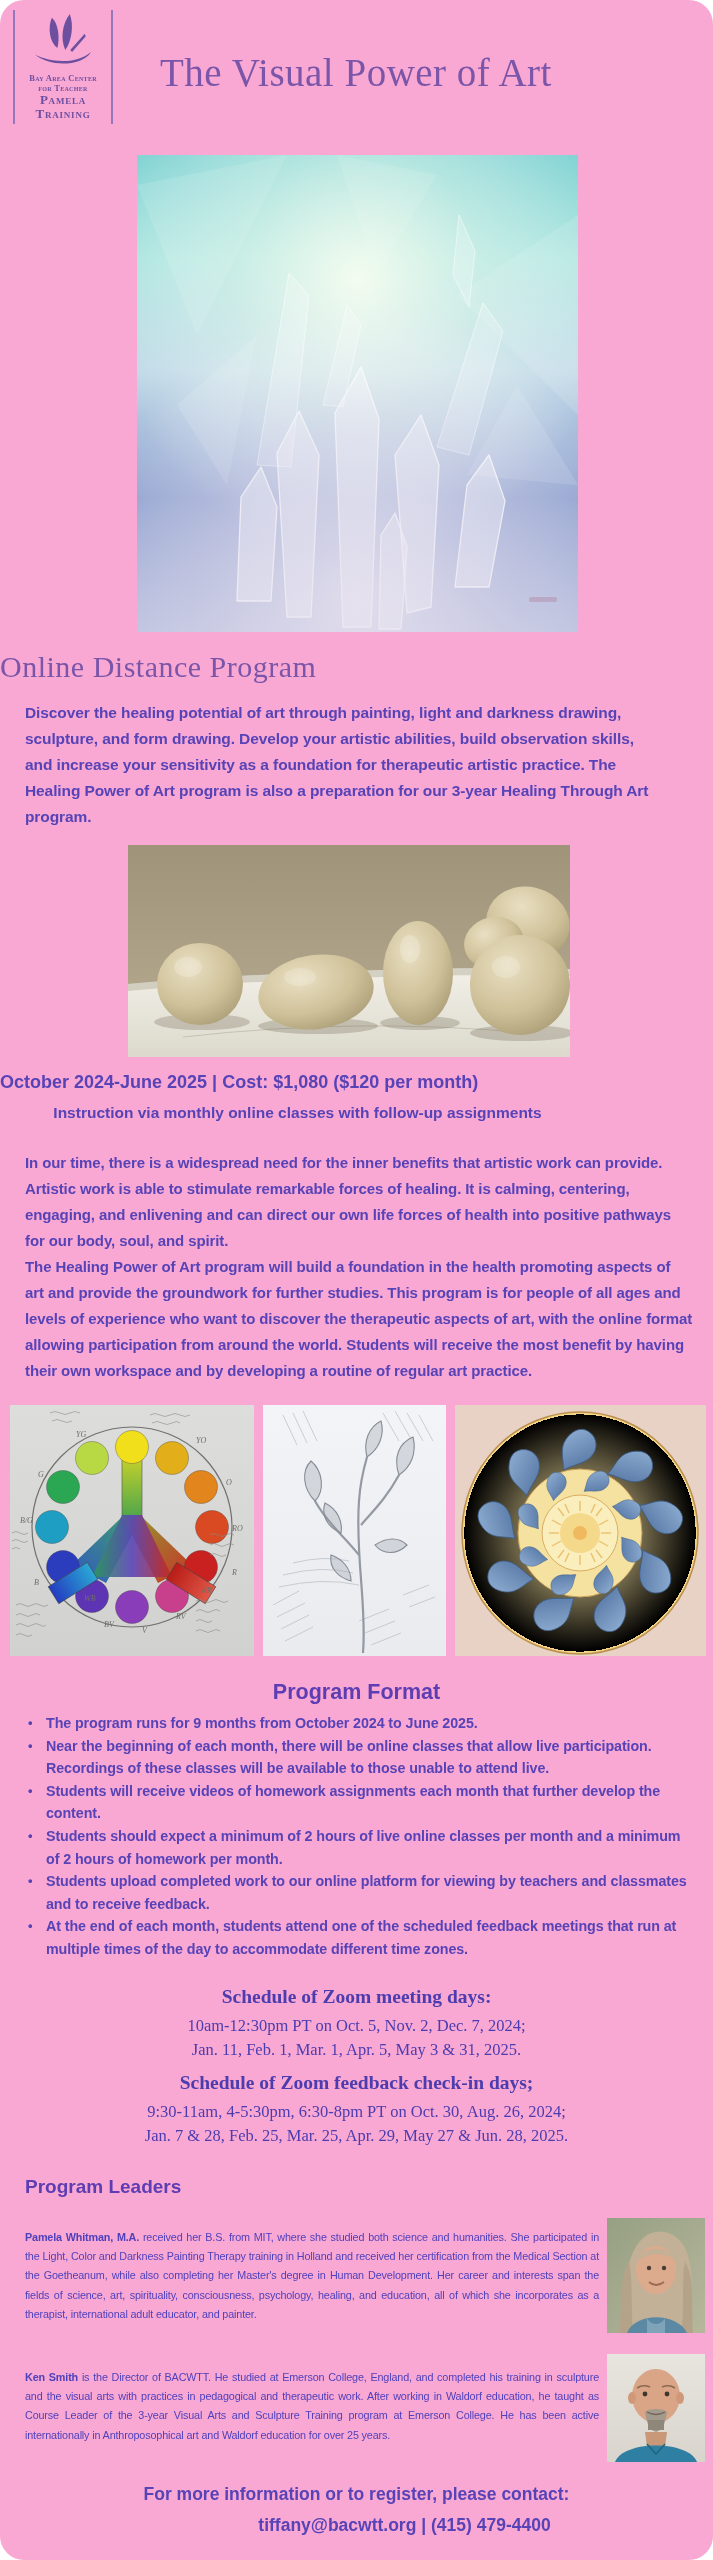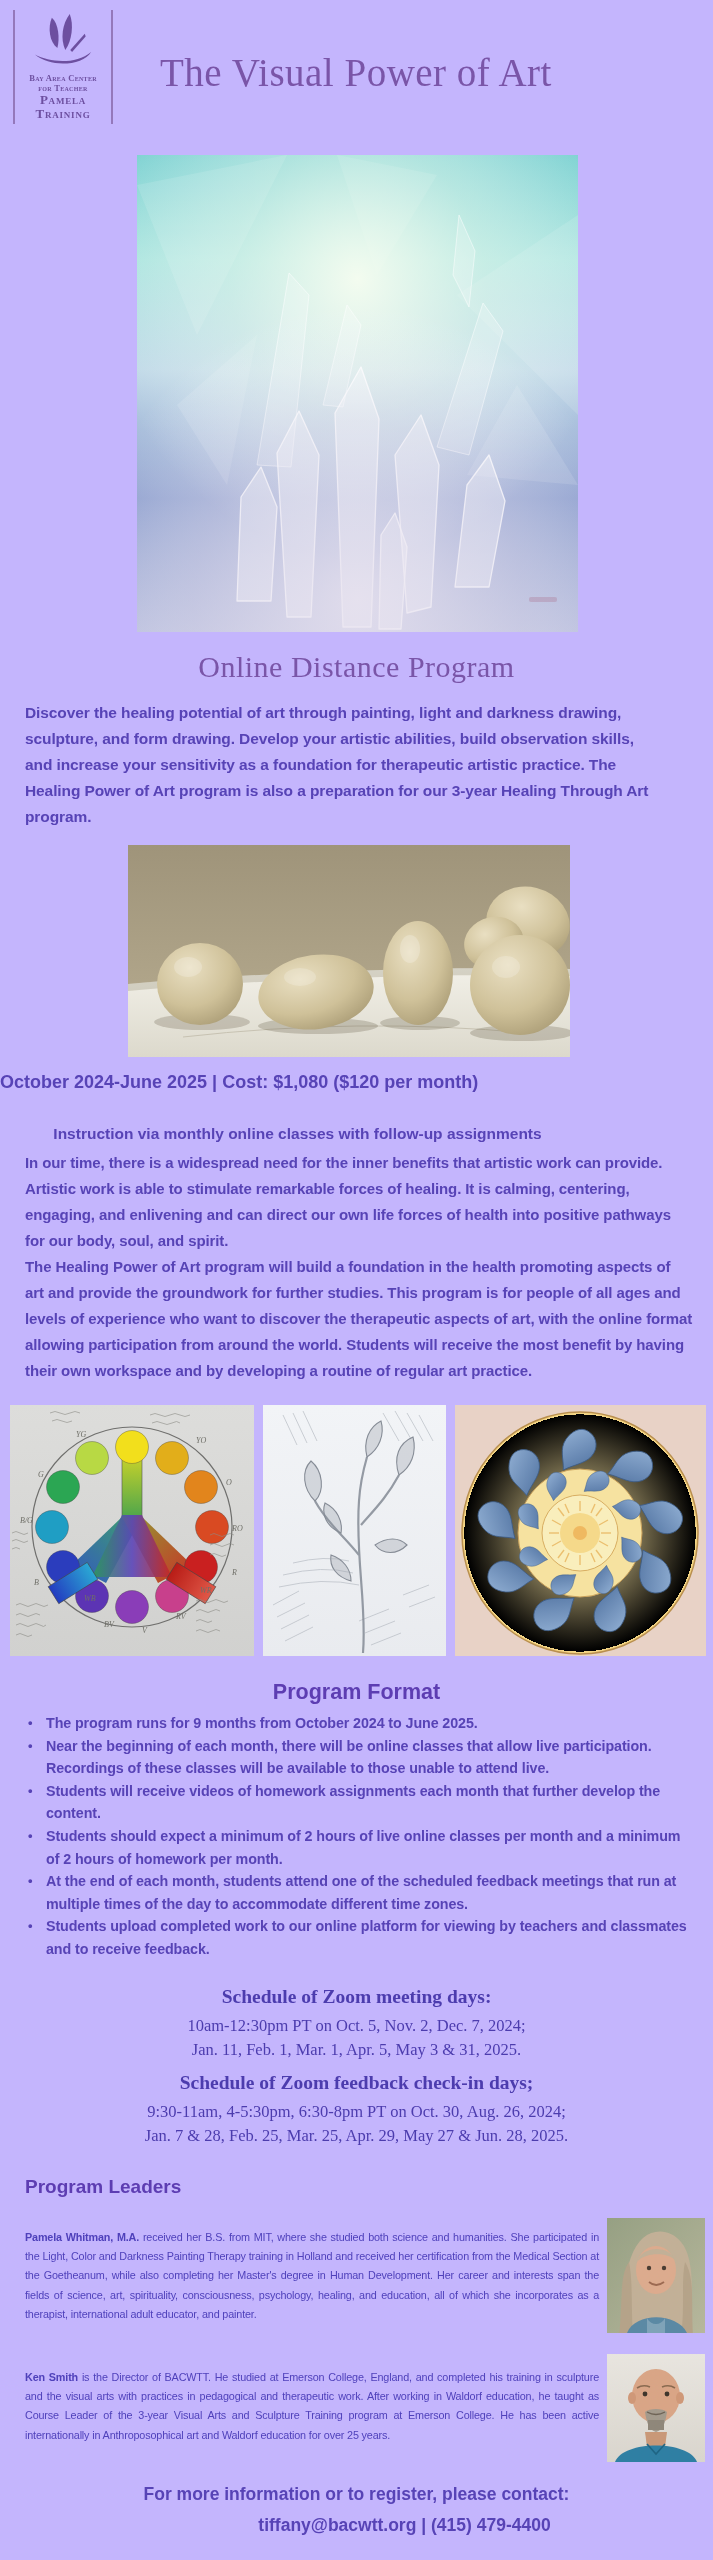--- a/index.html
+++ b/index.html
@@ -1,43 +1,43 @@
 <!DOCTYPE html>
 <html><head>
 <meta charset="utf-8">
 <title>The Healing Power of Art</title>
 <style>
   html,body { margin:0; padding:0; background:#ffffff; }
-  .page { position:relative; width:713px; height:2560px; background:#c4b5fd;
-          font-family:"Liberation Sans", sans-serif; overflow:hidden; }
+  .page { position:relative; width:713px; height:2560px; background:#f9a8d4;
+          font-family:"Liberation Sans", sans-serif; overflow:hidden;border-radius:24px; }
   .abs { position:absolute; }
 
   
   .logo-wrap { position:absolute; left:13px; top:10px; width:96px; height:114px;
                border-left:2px solid #9478bb; border-right:2px solid #9478bb;
                text-align:center; }
   .org-small { font-family:"Liberation Serif", serif; font-variant:small-caps;
                color:#6d4fa0; font-size:8.5px; line-height:9.5px; font-weight:700; letter-spacing:.3px; }
   .org-large { font-family:"Liberation Serif", serif; font-variant:small-caps;
                color:#6d4fa0; font-size:13px; line-height:14px; font-weight:700; letter-spacing:.8px; }
   .main-title { position:absolute; left:110px; top:50px; width:492px; text-align:center;
                 font-family:"Liberation Serif", serif; font-size:39px; color:#7a55a8;
                 font-weight:500; letter-spacing:.5px; white-space:nowrap; }
 
-  .subtitle { position:absolute; left:0; top:650px; width:713px; text-align:center;
+  .subtitle { position:absolute; left:0; top:650px; width:713px; text-align:left;
               font-family:"Liberation Serif", serif; font-size:30px; color:#7a55a8;
               font-weight:500; letter-spacing:.5px; }
 
   .intro { position:absolute; left:25px; top:700px; width:640px;
            font-size:15.5px; font-weight:700; color:#5743b6; line-height:26px; letter-spacing:-.1px; }
 
   .dates-cost { position:absolute; left:0; top:1072px; width:713px; text-align:left;
                 font-size:18px; font-weight:700; color:#5743b6; }
   .instruction { position:absolute; left:0; top:1104px; width:595px; text-align:center;
-                 font-size:15.5px; font-weight:700; color:#5743b6;margin-top:21px; }
+                 font-size:15.5px; font-weight:700; color:#5743b6; }
 
   .description { position:absolute; left:25px; top:1150px; width:668px;
                  font-size:15px; font-weight:700; color:#5743b6; line-height:26px; letter-spacing:-.1px; }
   .description p { margin:0; }
 
   .image-row-item { position:absolute; top:1405px; }
 
   .format-heading { position:absolute; left:0; top:1680px; width:713px; text-align:center;
                     font-size:21.5px; font-weight:700; color:#5d3db2; }
   .bullets { position:absolute; left:46px; top:1712px; width:648px; margin:0; padding:0; }
@@ -416,22 +416,22 @@
     <circle cx="125" cy="128" r="20" fill="#f5d98a"></circle>
     <circle cx="125" cy="128" r="7" fill="#edab4e" opacity="0.7"></circle>
   </svg>
 
   <div class="format-heading">Program Format</div>
   <ul class="bullets">
     <li>The program runs for 9 months from October 2024 to June 2025.</li>
     <li>Near the beginning of each month, there will be online classes that allow live participation. Recordings of these classes will be available to those unable to attend live.</li>
     <li>Students will receive videos of homework assignments each month that further develop the content.</li>
     <li>Students should expect a minimum of 2 hours of live online classes per month and a minimum of 2 hours of homework per month.</li>
+    <li>Students upload completed work to our online platform for viewing by teachers and classmates and to receive feedback.</li>
     <li>At the end of each month, students attend one of the scheduled feedback meetings that run at multiple times of the day to accommodate different time zones.</li>
-    <li>Students upload completed work to our online platform for viewing by teachers and classmates and to receive feedback.</li>
   </ul>
 
   <div class="sched-block" style="top:1986px;">
     <div class="sched-h">Schedule of Zoom meeting days:</div>
     <div class="sched-line">10am-12:30pm PT on Oct. 5, Nov. 2, Dec. 7, 2024;</div>
     <div class="sched-line">Jan. 11, Feb. 1, Mar. 1, Apr. 5, May 3 &amp; 31, 2025.</div>
   </div>
   <div class="sched-block" style="top:2072px;">
     <div class="sched-h">Schedule of Zoom feedback check-in days;</div>
     <div class="sched-line">9:30-11am, 4-5:30pm, 6:30-8pm PT on Oct. 30, Aug. 26, 2024;</div>

